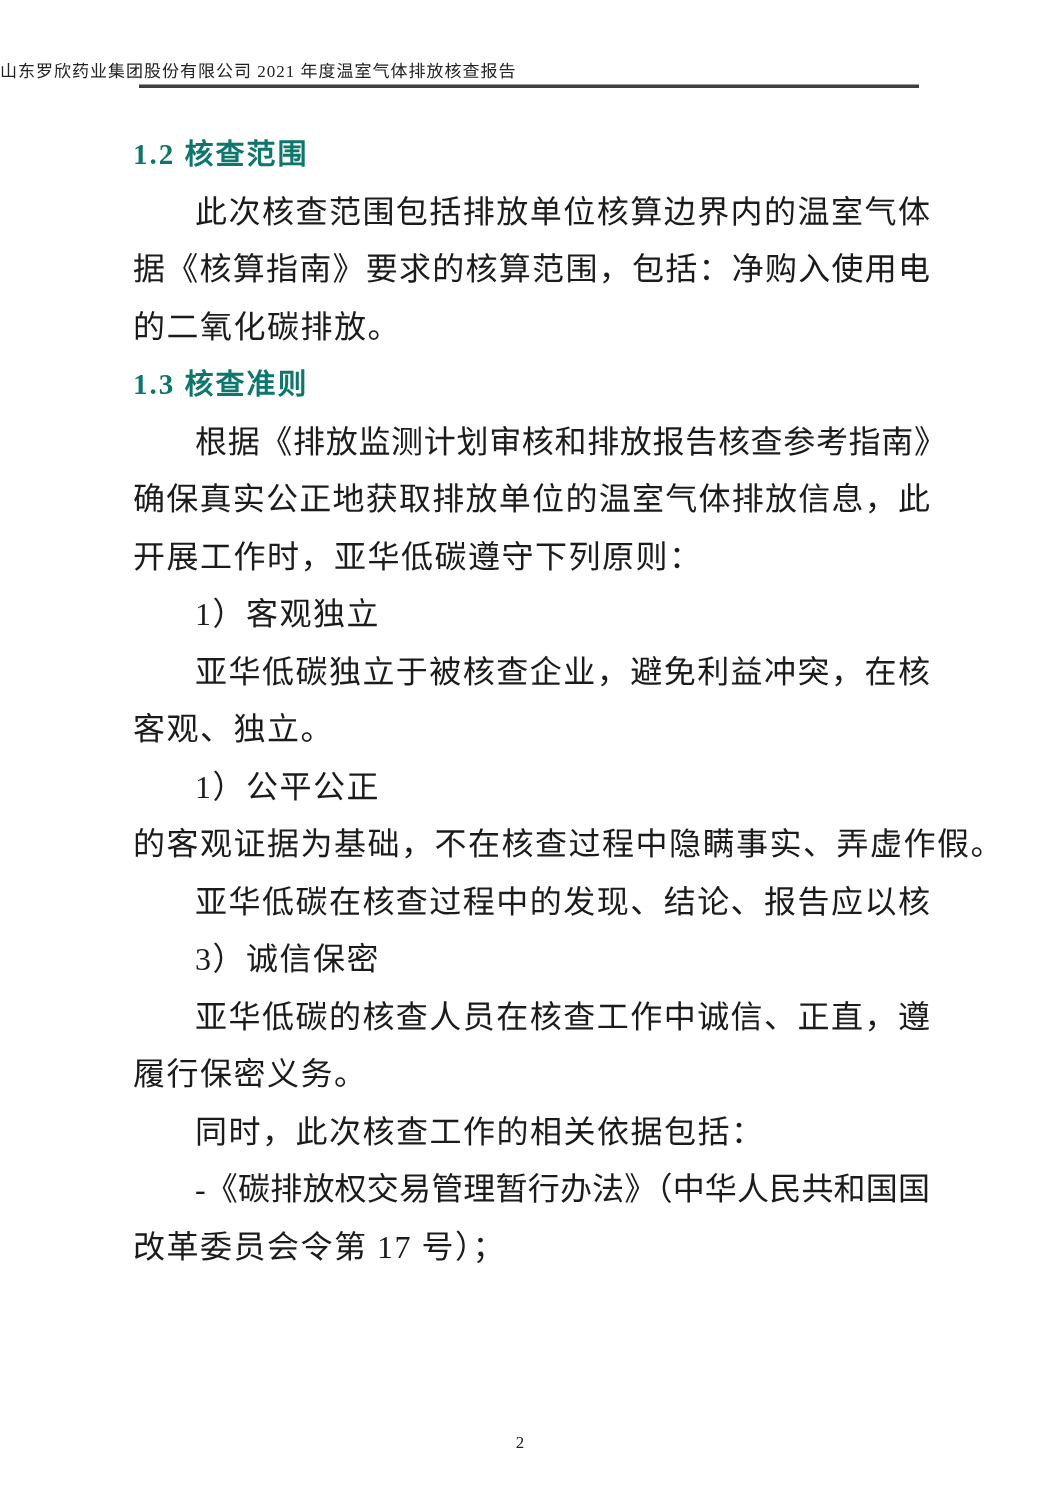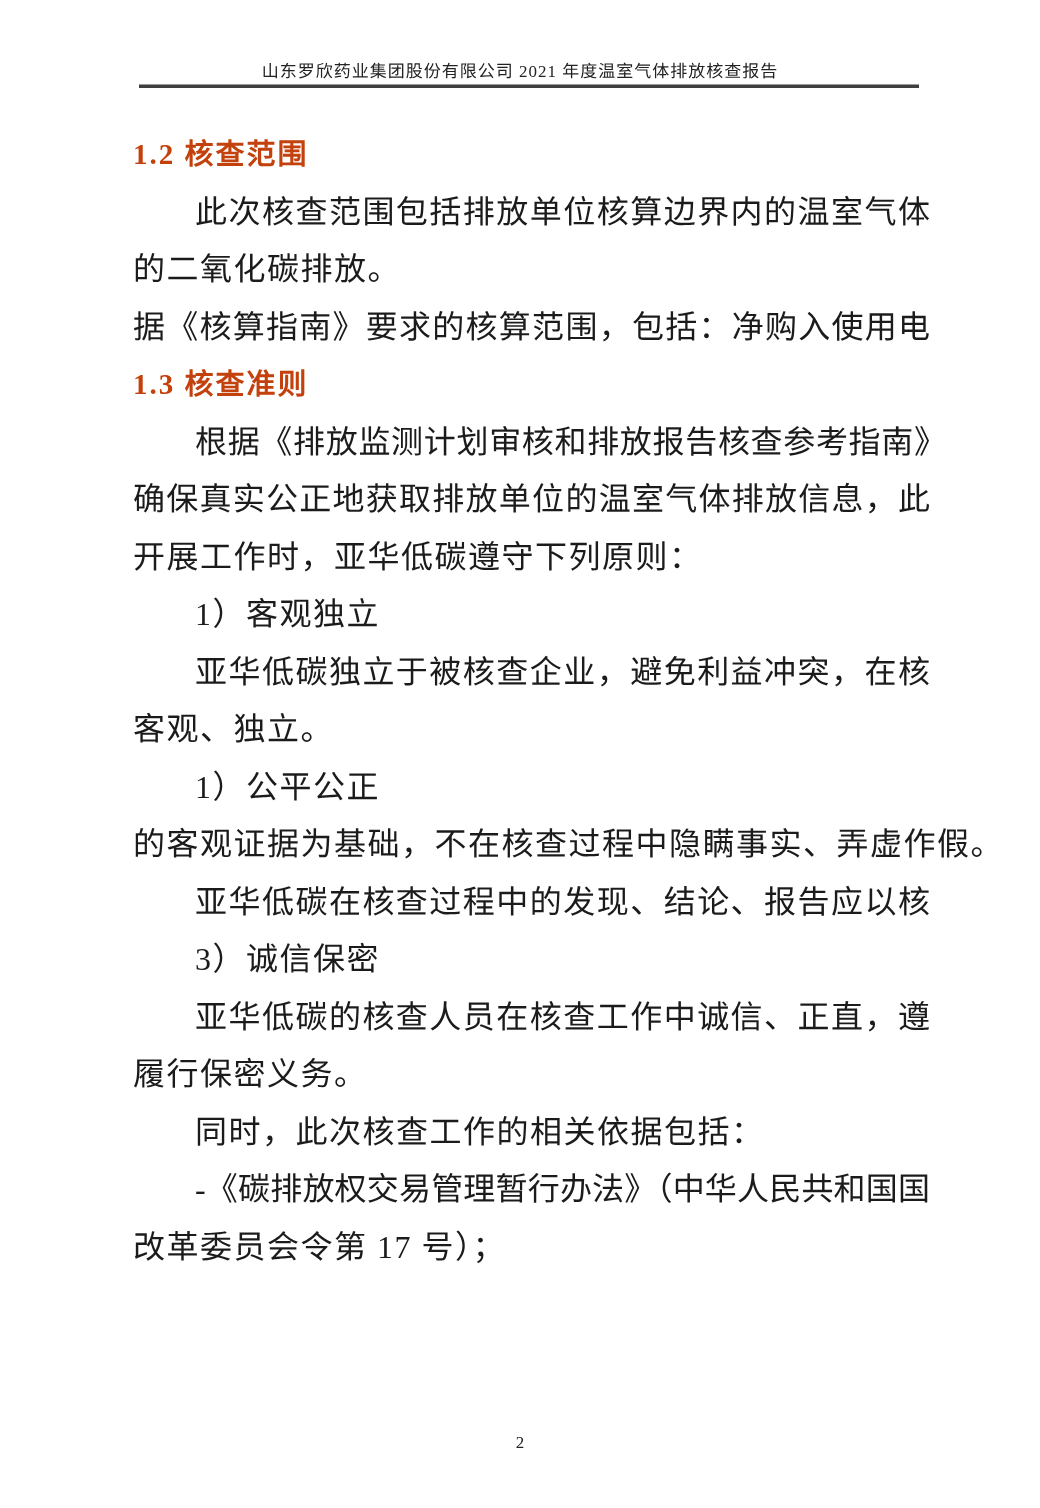--- a/index.html
+++ b/index.html
@@ -14,21 +14,21 @@
     position: relative;
     font-family: "Liberation Serif", "DejaVu Serif", serif;
     color: #1b1b1b;
     overflow: hidden;
   }
   .doc-header {
     position: absolute;
     top: 57px;
     left: 0;
     right: 0;
-    text-align: center;
+    text-align: left;
     font-size: 17px;
     letter-spacing: 1px;
     color: #222222;
     white-space: nowrap;
   }
   .header-rule {
     position: absolute;
     top: 84px;
     left: 139px;
     width: 780px;
@@ -59,21 +59,21 @@
     text-align-last: justify;
     overflow: hidden;
   }
   .indent {
     text-indent: 62px;
   }
   .heading {
     font-size: 29px;
     font-weight: bold;
     letter-spacing: 2px;
-    color: #c2410c;
+    color: #0f766e;
   }
   .doc-footer {
     position: absolute;
     top: 1433px;
     left: 0;
     right: 0;
     text-align: center;
     font-size: 17px;
     color: #222222;
   }
@@ -84,22 +84,22 @@
 <header class="doc-header">
   <span>山东罗欣药业集团股份有限公司 2021 年度温室气体排放核查报告</span>
 </header>
 
 <div class="header-rule"></div>
 
 <main class="content">
 
   <h2 class="line heading">1.2 核查范围</h2>
   <p class="line indent fill">此次核查范围包括排放单位核算边界内的温室气体排放总量。根</p>
+  <p class="line fill">据《核算指南》要求的核算范围，包括：净购入使用电力、热力产生</p>
   <p class="line">的二氧化碳排放。</p>
-  <p class="line fill">据《核算指南》要求的核算范围，包括：净购入使用电力、热力产生</p>
 
   <h2 class="line heading">1.3 核查准则</h2>
   <p class="line indent fill">根据《排放监测计划审核和排放报告核查参考指南》要求，为了</p>
   <p class="line fill">确保真实公正地获取排放单位的温室气体排放信息，此次核查工作在</p>
   <p class="line">开展工作时，亚华低碳遵守下列原则：</p>
 
   <p class="line indent">1）客观独立</p>
   <p class="line indent fill">亚华低碳独立于被核查企业，避免利益冲突，在核查活动中保持</p>
   <p class="line">客观、独立。</p>
 

